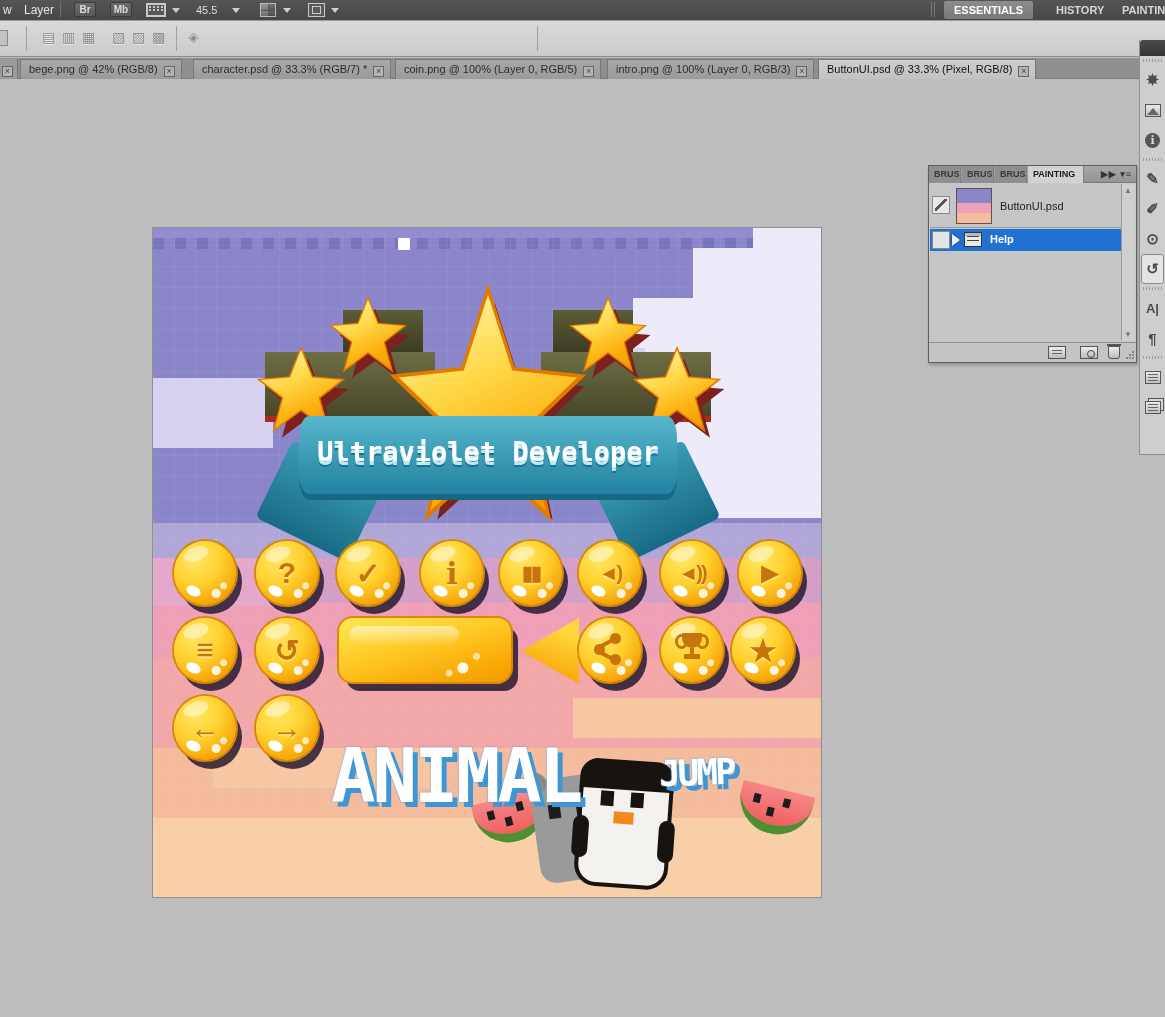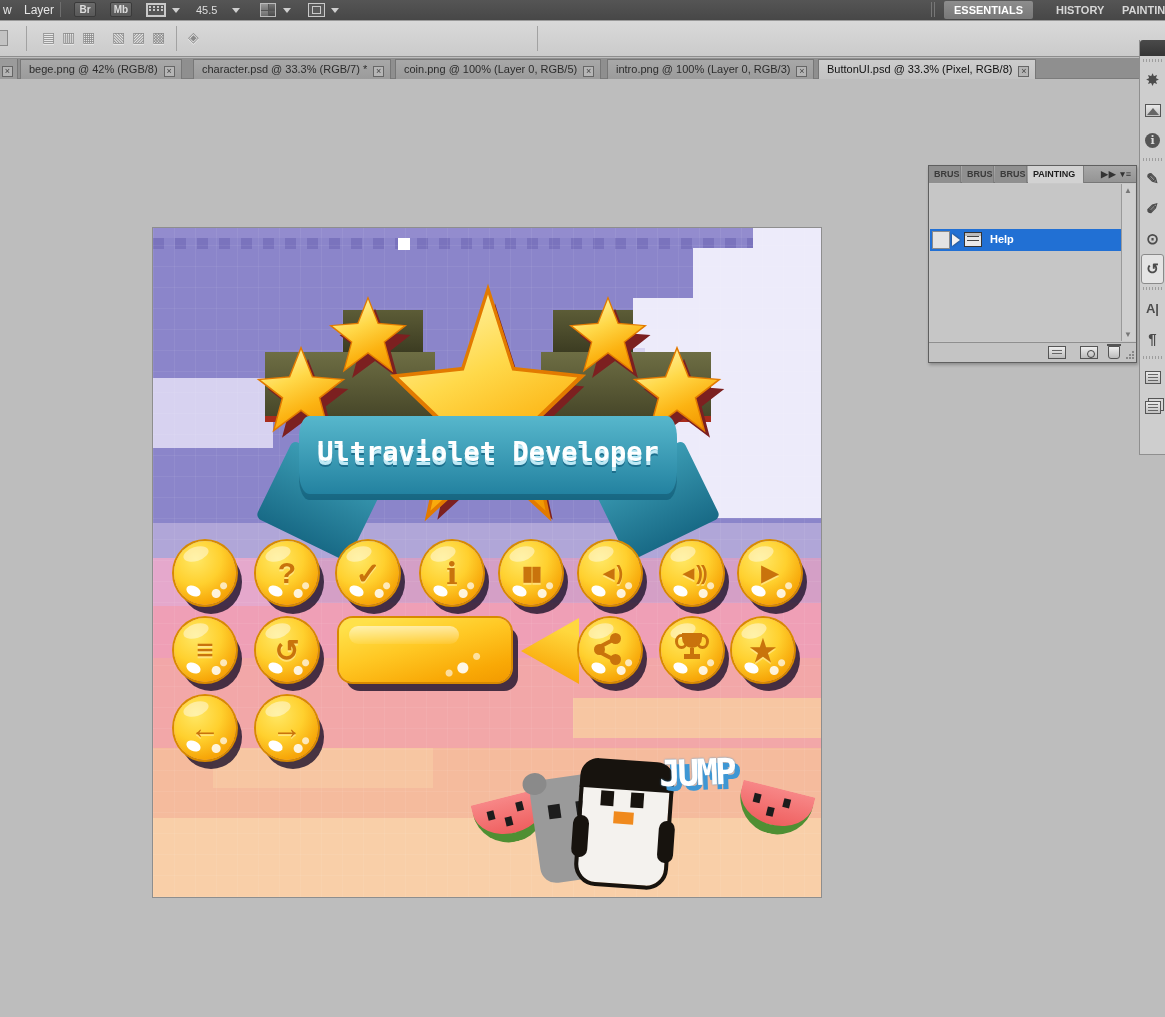--- a/index.html
+++ b/index.html
@@ -355,33 +355,41 @@
           <span class="eye" style="left:44px;"></span>
         </div>
       <div class="penguin" style="left:428px; top:538px; transform:rotate(4deg);">
         <span class="cap"></span>
           <span class="eye" style="left:18px;"></span>
           <span class="eye" style="left:48px;"></span>
         <span class="beak"></span>
         <span class="wing" style="left:-8px; background:#17130e; box-shadow:none;"></span>
           <span class="wing" style="right:-8px; background:#17130e; box-shadow:none;"></span>
       </div>
+      <div class="logo1" style="left:178px; top:505px; font-size:74px;">ANIMAL</div>
       <div class="logo1" style="left:506px; top:524px; font-size:36px; transform:rotate(-2deg);">JUMP</div>
     </div>
   </div>
 
   <div class="hpanel">
     <div class="htabs">
       <span class="htab" style="left:0; width:32px;">BRUS</span>
       <span class="htab" style="left:33px; width:32px;">BRUS</span>
       <span class="htab" style="left:66px; width:32px;">BRUS</span>
       <span class="htab active" style="left:99px; width:56px;">PAINTING</span>
       <span class="hmenu">▶▶  ▾≡</span>
     </div>
     <div class="hbody">
+      <div class="hrow1">
+        <span class="hwell">
+            <i></i>
+          </span>
+        <span class="hthumb"></span>
+        <span class="hname">ButtonUI.psd</span>
+      </div>
       <div class="hrow2">
         <span class="wellcol"></span>
         <span class="marker"></span>
         <span class="hact-ic">
             <i></i>
             <i></i>
           </span>
         <span class="hstate">Help</span>
       </div>
     </div>

